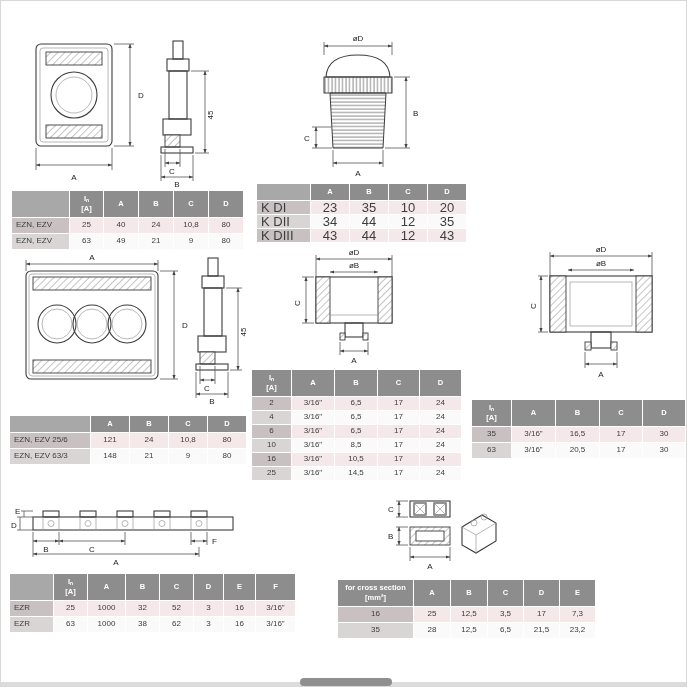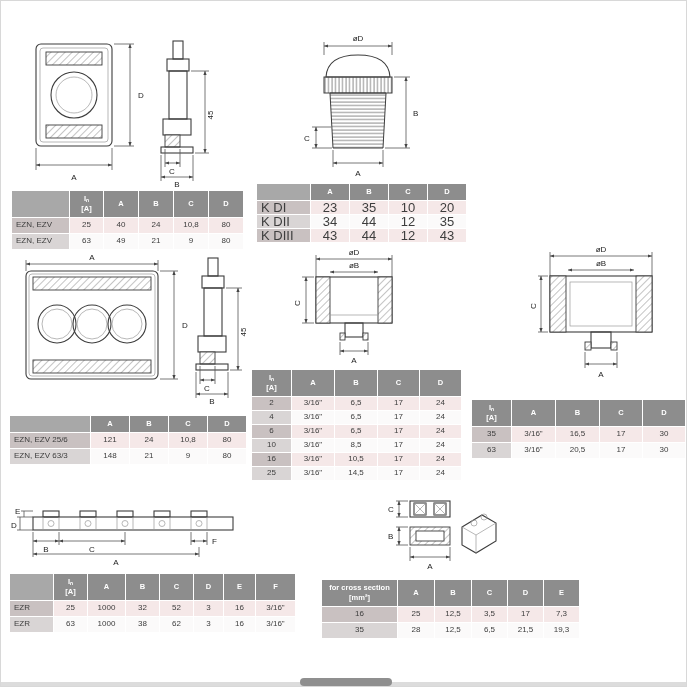--- a/index.html
+++ b/index.html
@@ -552,21 +552,21 @@
   <text x="46" y="76" text-anchor="middle">A</text>
   <polygon class="part" points="78,34 98,22 112,30 112,48 92,60 78,52"></polygon>
   <line class="thin" x1="78" y1="34" x2="92" y2="42"></line>
   <line class="thin" x1="92" y1="42" x2="112" y2="30"></line>
   <line class="thin" x1="92" y1="42" x2="92" y2="60"></line>
   <circle class="thin" cx="90" cy="30" r="3"></circle>
   <circle class="thin" cx="100" cy="24" r="3"></circle>
 </svg>
 </div>
 
-<table class="cat" style="left:320px;top:578px;width:258px">
+<table class="cat" style="left:336px;top:578px;width:258px">
   <colgroup>
         <col style="width:76px">
         <col style="width:37px">
         <col style="width:37px">
         <col style="width:36px">
         <col style="width:36px">
         <col style="width:36px">
       </colgroup>
 <thead>
         <tr>
@@ -587,21 +587,21 @@
           <td>3,5</td>
           <td>17</td>
           <td>7,3</td>
         </tr>
         <tr>
           <td class="label">35</td>
           <td>28</td>
           <td>12,5</td>
           <td>6,5</td>
           <td>21,5</td>
-          <td>19,3</td>
+          <td>23,2</td>
         </tr>
       </tbody>
     </table>
 
 <div style="position:absolute;left:0;top:681px;width:685px;height:4px;background:#dcdcdc"></div>
 <div style="position:absolute;left:299px;top:677px;width:92px;height:8px;border-radius:4px;background:#8f8f8f"></div>
 
 </div>
 
 </body></html>

